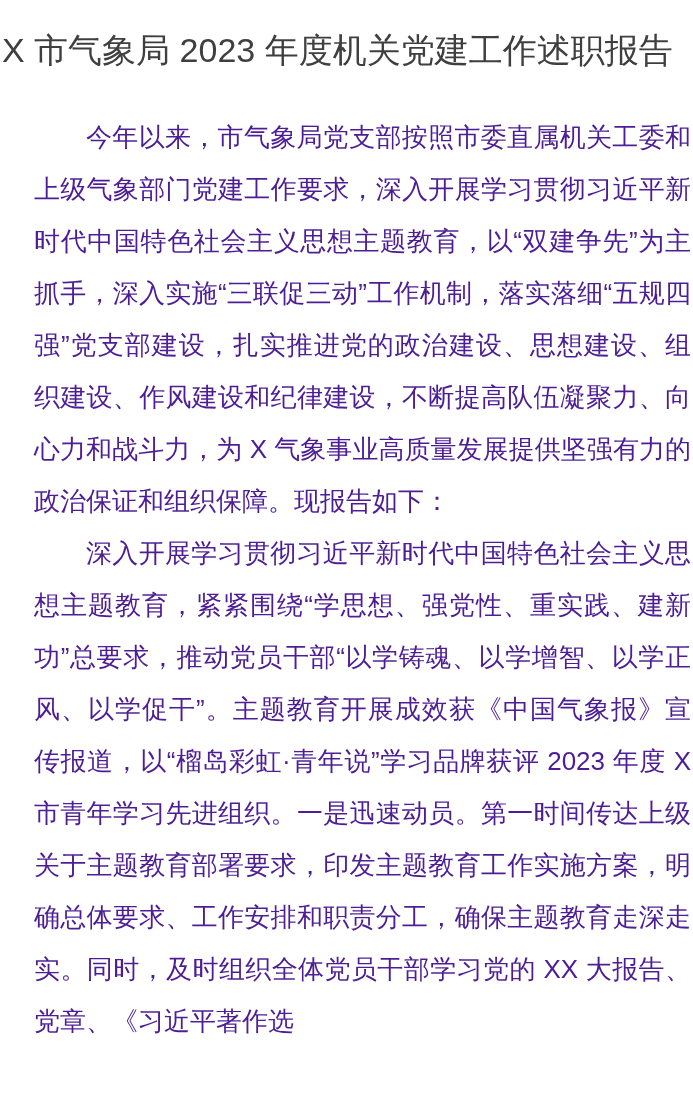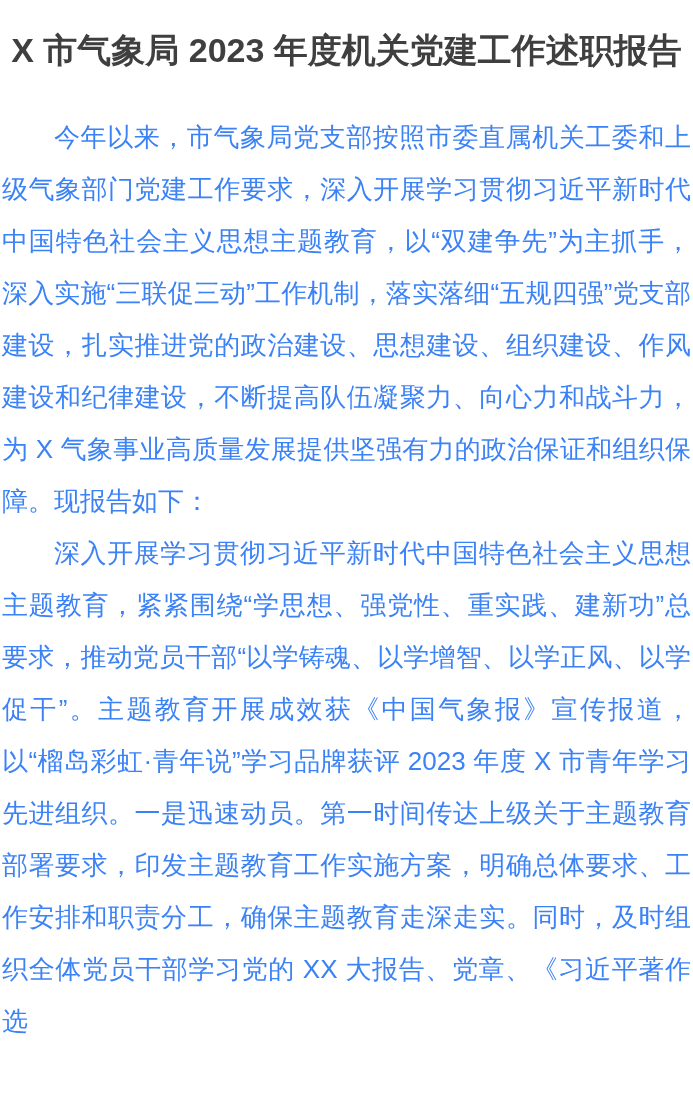--- a/index.html
+++ b/index.html
@@ -9,32 +9,33 @@
     min-height: 1097px;
     margin: 0 auto;
     padding: 25px 2px 8px 2px;
     font-family: "Liberation Sans", sans-serif;
     color: #3f3f3f;
     overflow: hidden;
   }
   .doc-title {
     font-size: 34px;
     line-height: 50px;
-    font-weight: 700;
-    text-align: center;
+    font-weight: 400;
+    text-align: left;
     color: #3f3f3f;
     margin-bottom: 36px;
   }
   .para {
     font-size: 26px;
     line-height: 52px;
     text-align: justify;
     text-justify: inter-ideograph;
     text-indent: 2em;
-    color: #3b82f6;
+    color: #4c1d95;
+    margin-left: 32px;
   }
   .section-heading {
     font-size: 26px;
     line-height: 52px;
     font-weight: 700;
     color: #ff0000;
     text-indent: 2em;
     margin-top: 4px;
     text-align: left;
   }

